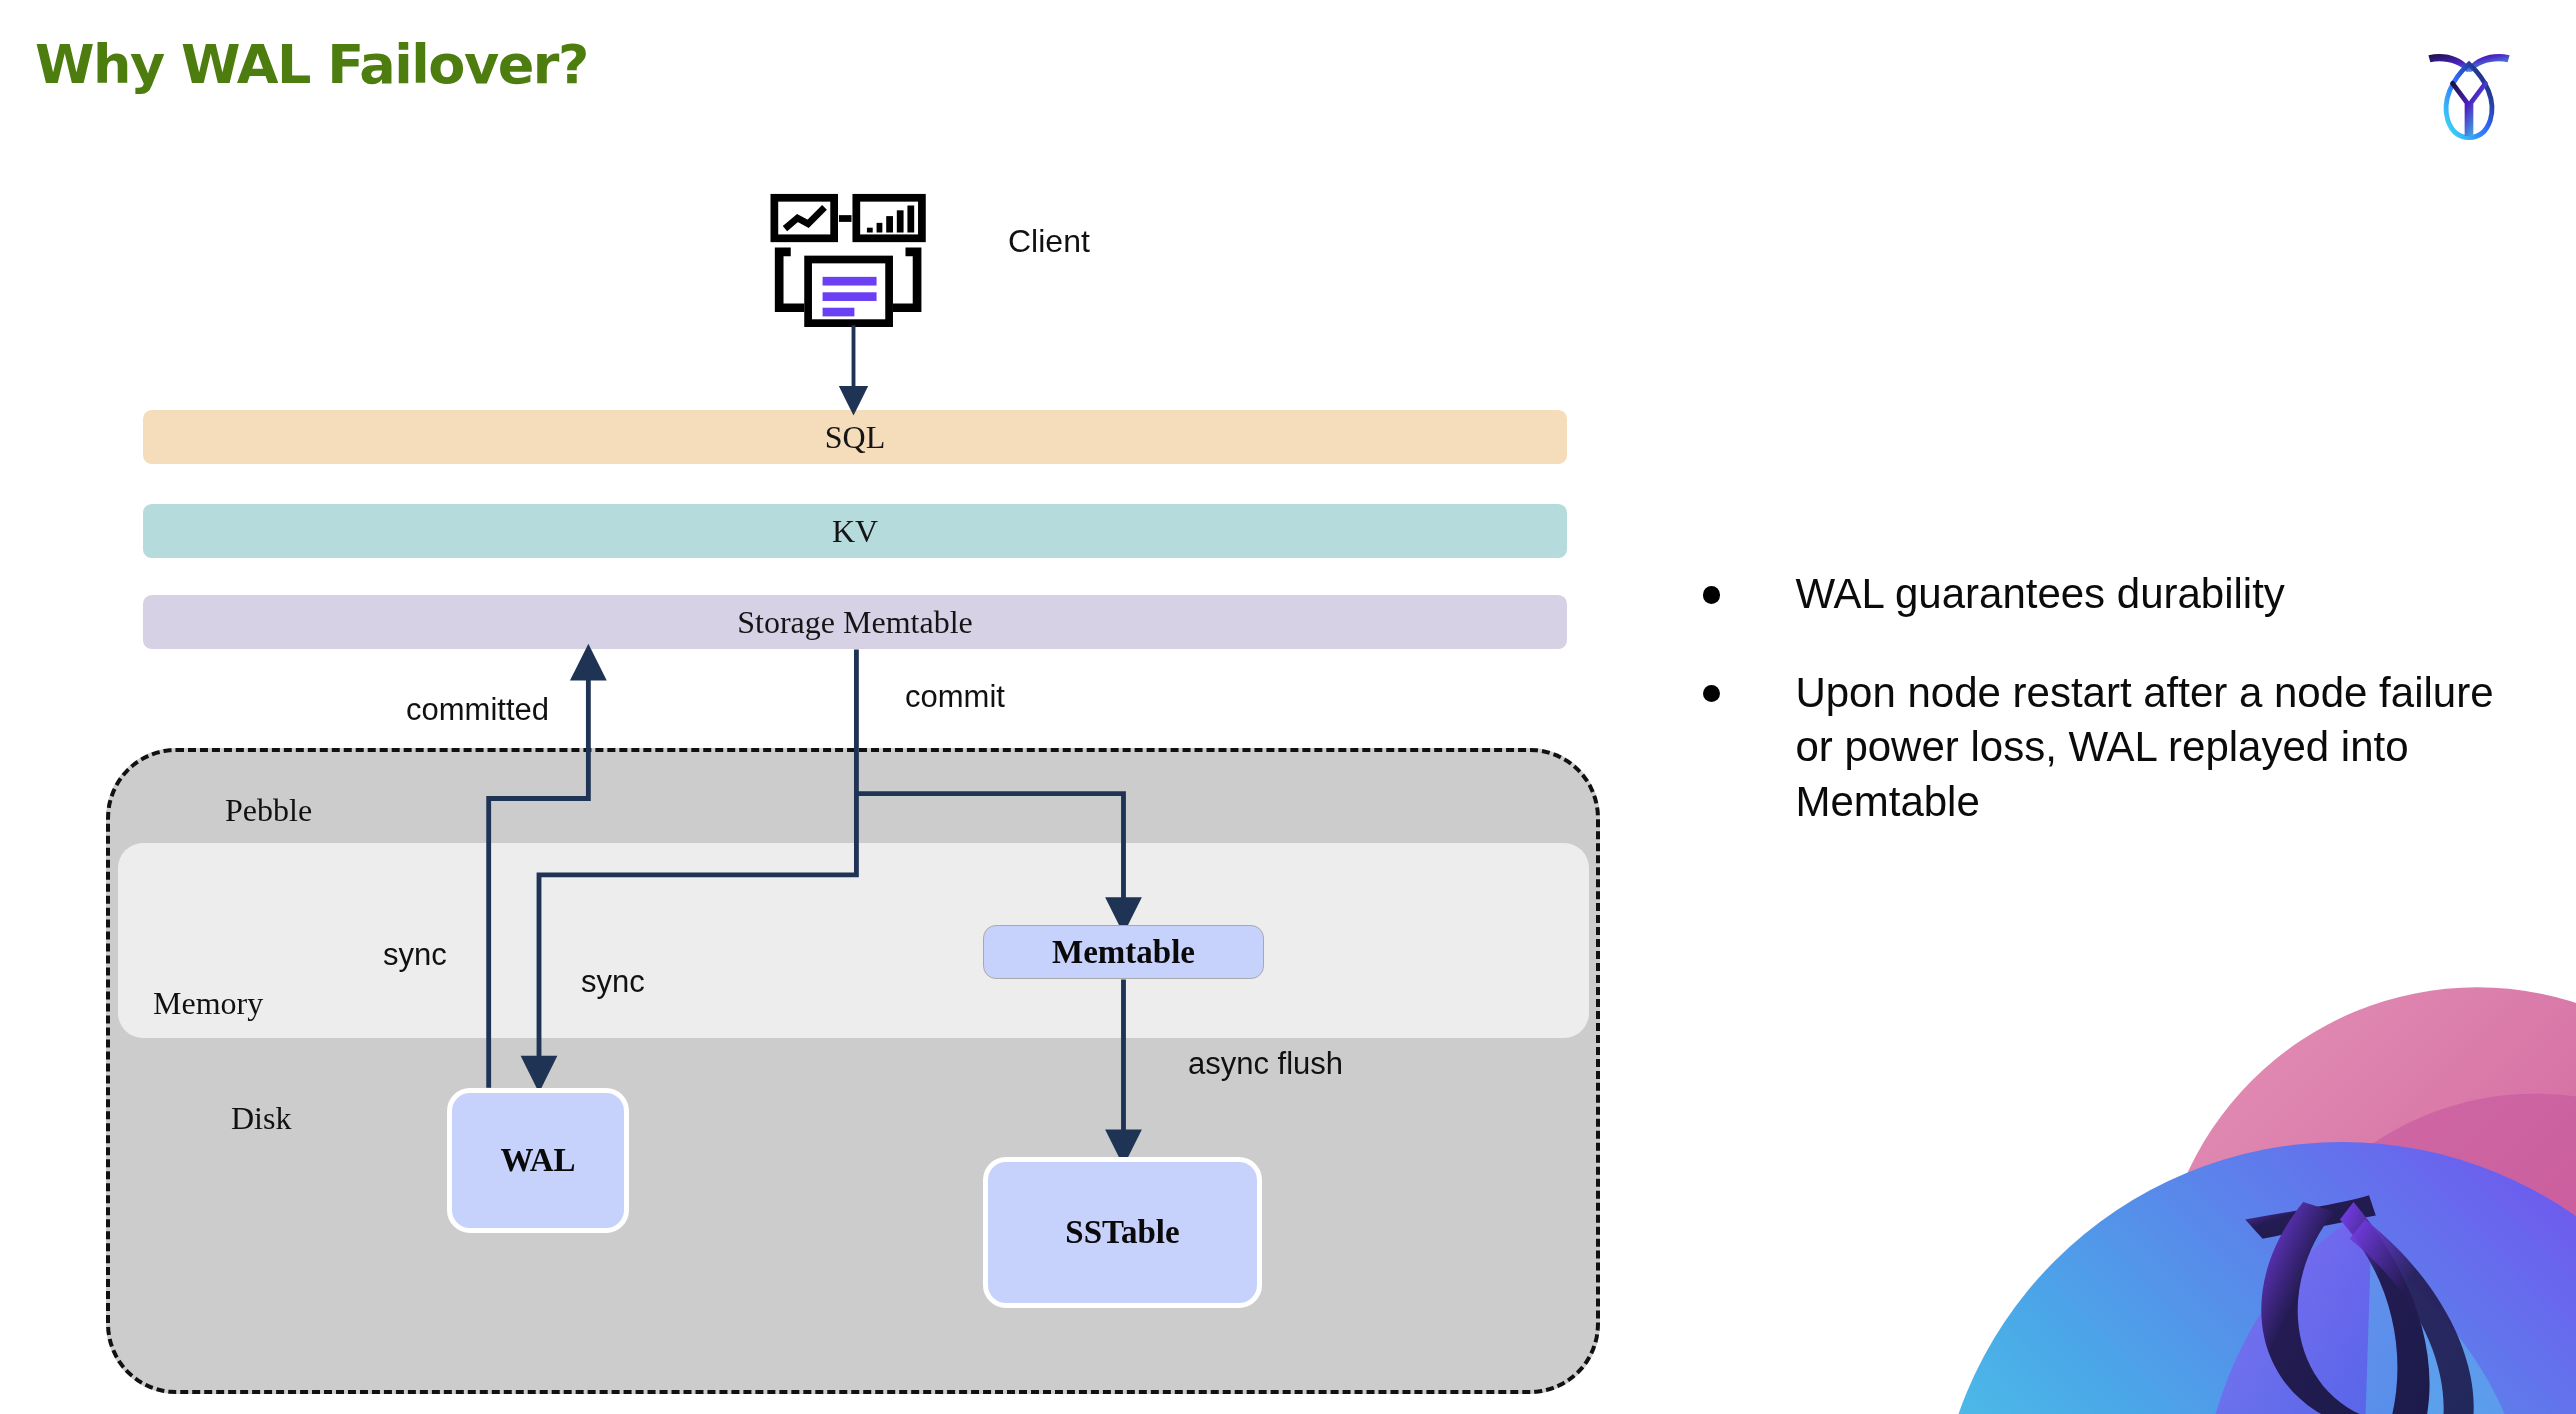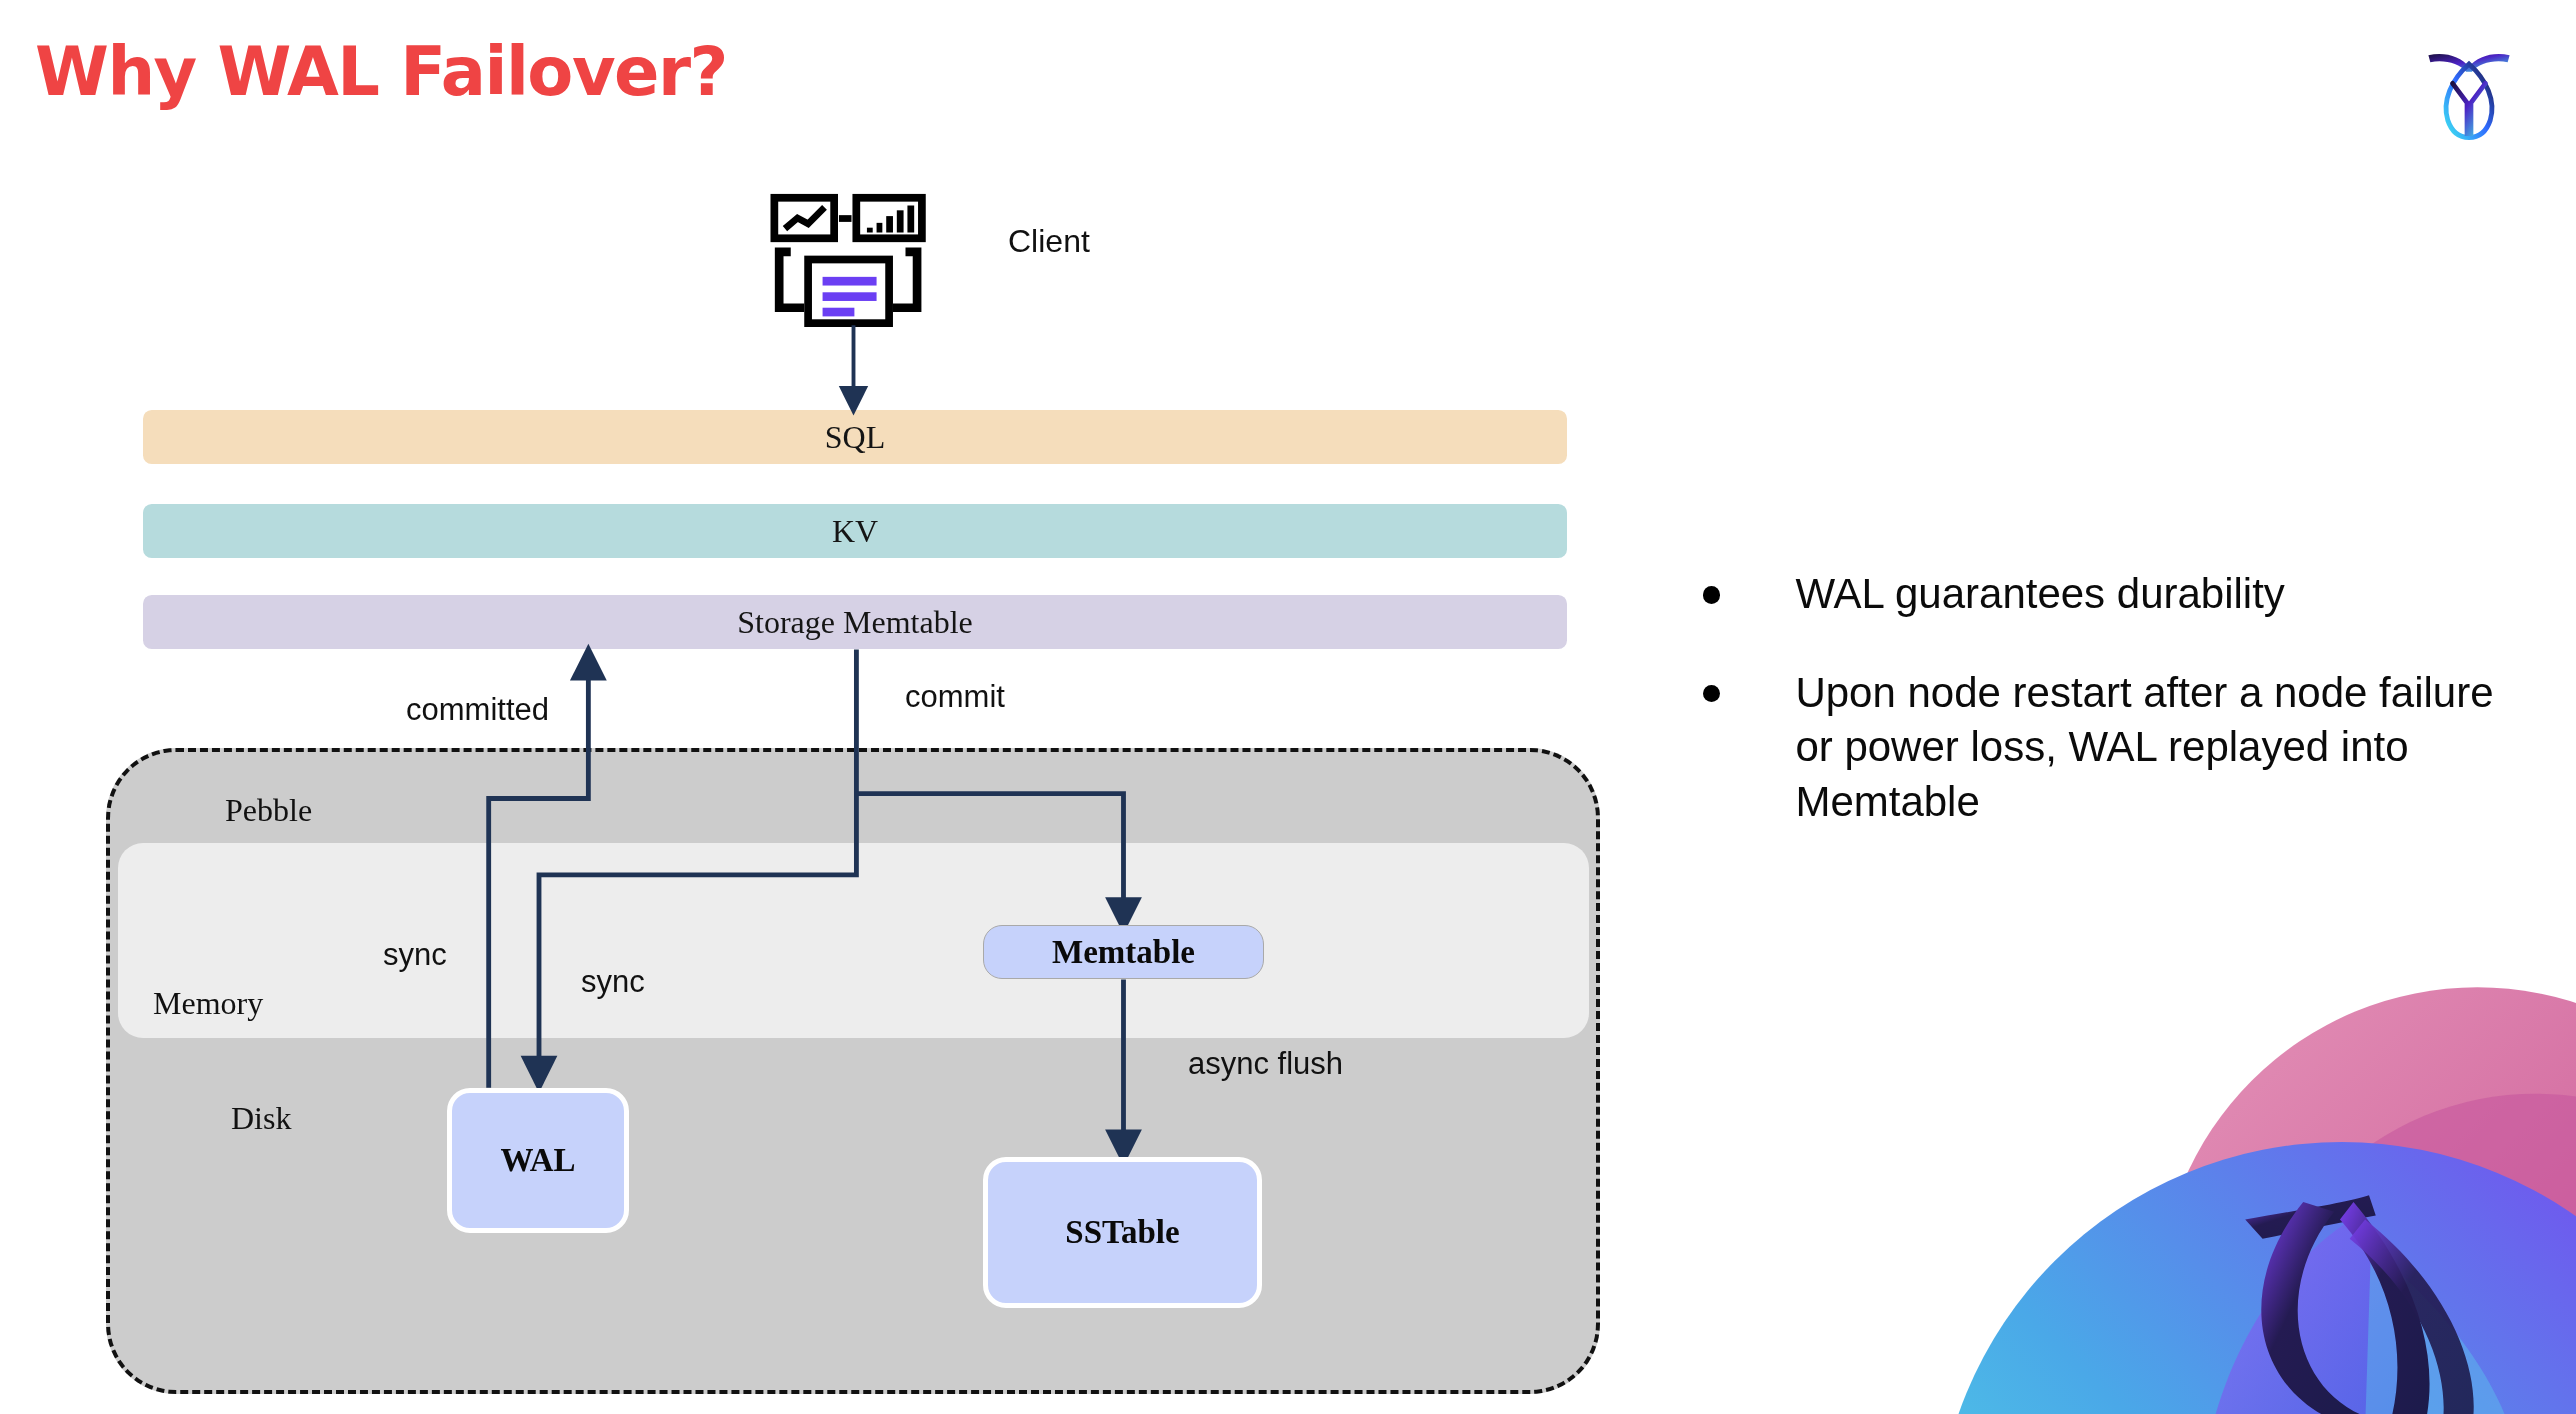--- a/index.html
+++ b/index.html
@@ -8,23 +8,23 @@
     font-family:"Liberation Sans", sans-serif;
     -webkit-font-smoothing:antialiased;
   }
   .stage{position:absolute;left:0;top:0;width:2576px;height:1415px;overflow:hidden;background:#fff;}
 
   
   .slide-title{
     position:absolute;left:35px;top:37px;
     font-family:"DejaVu Sans", sans-serif;
     font-weight:bold;
-    font-size:67px;
+    font-size:54px;
     letter-spacing:-1.5px;
-    color:#ef4444;
+    color:#4d7c0f;
     line-height:1.05;
     white-space:nowrap;
   }
 
   
   .logo-mark{position:absolute;left:2411px;top:37px;width:116px;height:116px;}
 
   
   .client-icon{position:absolute;left:769px;top:192px;width:165px;height:135px;}
   .client-label{
@@ -70,21 +70,21 @@
   .node-box{
     position:absolute;
     background:#c6d2fb;
     display:flex;align-items:center;justify-content:center;
     font-family:"Liberation Serif", serif;
     font-weight:bold;font-size:33px;color:#0a0a0a;
     box-sizing:border-box;
   }
   #node-memtable{
     left:983px;top:925px;width:281px;height:54px;
-    border:1.9px solid #a9a9a9;border-radius:19px;
+    border:1.9px solid #a9a9a9;border-radius:13px;
   }
   #node-wal{
     left:447px;top:1088px;width:182px;height:145px;
     border:5.8px solid #ffffff;border-radius:23px;
   }
   #node-sstable{
     left:983px;top:1157px;width:279px;height:151px;
     border:5.8px solid #ffffff;border-radius:23px;
   }
 

